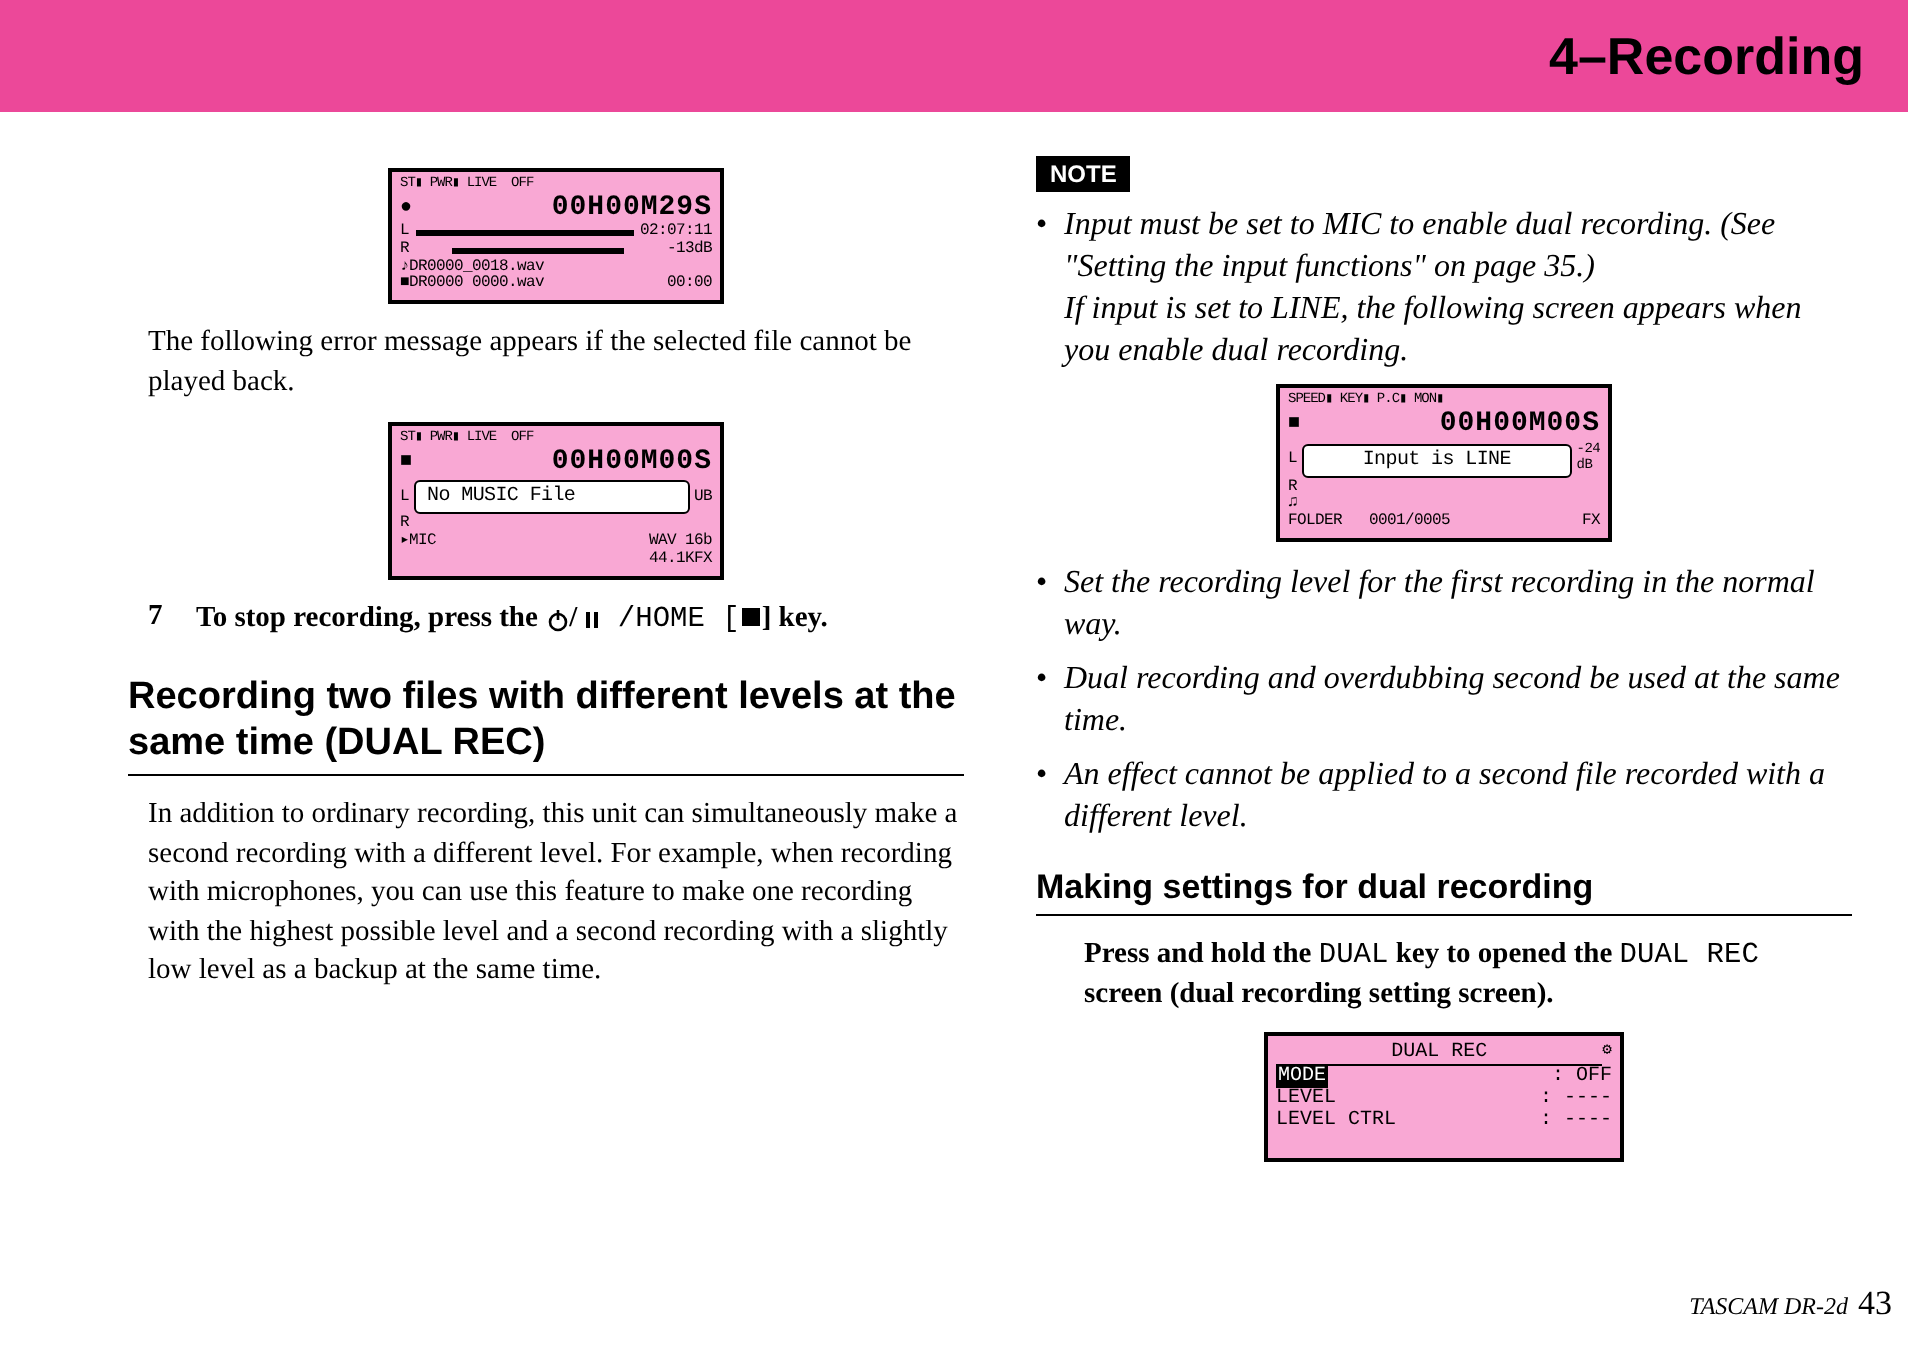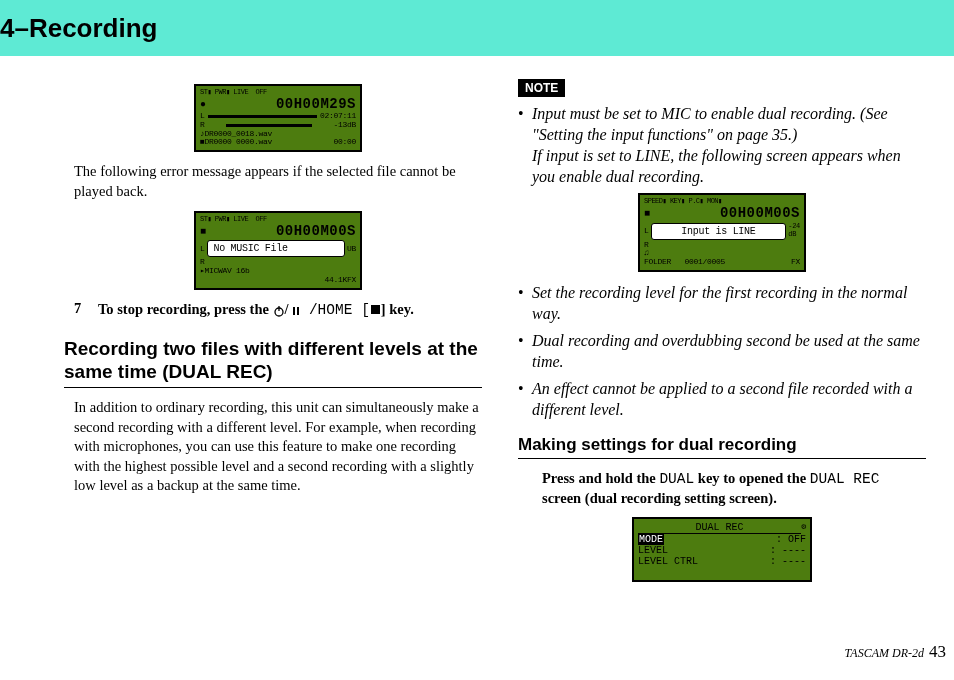--- a/index.html
+++ b/index.html
@@ -4,26 +4,26 @@
 <style>
   * { margin: 0; padding: 0; box-sizing: border-box; }
   body {
     width: 954px;
     height: 680px;
     background: #fff;
     font-family: Georgia, 'Times New Roman', serif;
     position: relative;
   }
   .header-bar {
-    background: #5eead4;
+    background: #ec4899;
     height: 56px;
     width: 100%;
     display: flex;
     align-items: center;
-    justify-content: flex-start;
+    justify-content: flex-end;
     padding-right: 22px;
   }
   .header-title {
     font-family: Arial, Helvetica, sans-serif;
     font-weight: bold;
     font-size: 26px;
     color: #000;
   }
   .page-body {
     display: flex;
@@ -31,21 +31,21 @@
     gap: 28px;
   }
   .col {
     flex: 1;
     min-width: 0;
   }
   .col-left { padding-left: 52px; }
   .col-right { padding-left: 8px; padding-right: 6px; }
   .lcd {
     border: 2px solid #000;
-    background: #4d7c0f;
+    background: #f9a8d4;
     font-family: 'Courier New', monospace;
     font-size: 10px;
     line-height: 1.1;
     padding: 3px 4px;
     margin: 6px auto 10px auto;
     width: 168px;
     position: relative;
   }
   .lcd .row { display:flex; justify-content:space-between; align-items:center; white-space:pre; }
   .lcd .time { font-size: 14px; font-weight: bold; letter-spacing: 0.5px; }
@@ -156,21 +156,21 @@
       <div class="row sub"><span>■</span><span style="flex:1">DR0000 0000.wav</span><span>00:00</span></div>
     </div>
 
     <p class="body-text">The following error message appears if the selected file cannot be played back.</p>
 
     <div class="lcd">
       <div class="row lcd-topicons"><span>ST▮ PWR▮ LIVE  OFF</span></div>
       <div class="row"><span>■</span><span class="time">00H00M00S</span></div>
       <div class="row sub"><span>L</span><span class="popup" style="flex:1;margin:1px 2px">No MUSIC File</span><span>UB</span></div>
       <div class="row sub"><span>R</span><span style="flex:1"></span><span></span></div>
-      <div class="row sub"><span>▸</span><span>MIC</span><span style="flex:1;text-align:left">WAV 16b</span></div>
+      <div class="row sub"><span>▸</span><span>MIC</span><span style="flex:1;text-align:right">WAV 16b</span></div>
       <div class="row sub"><span></span><span style="flex:1;text-align:right">44.1K</span><span>FX</span></div>
     </div>
 
     <div class="step-row">
       <div class="step-num">7</div>
       <div class="step-text">
         <span>To stop recording, press the </span><span class="power-icon">
             <svg width="12" height="12" viewBox="0 0 12 12">
               <circle cx="6" cy="7" r="4" fill="none" stroke="#000" stroke-width="1.3"></circle>
               <line x1="6" y1="1" x2="6" y2="6" stroke="#000" stroke-width="1.3"></line>

